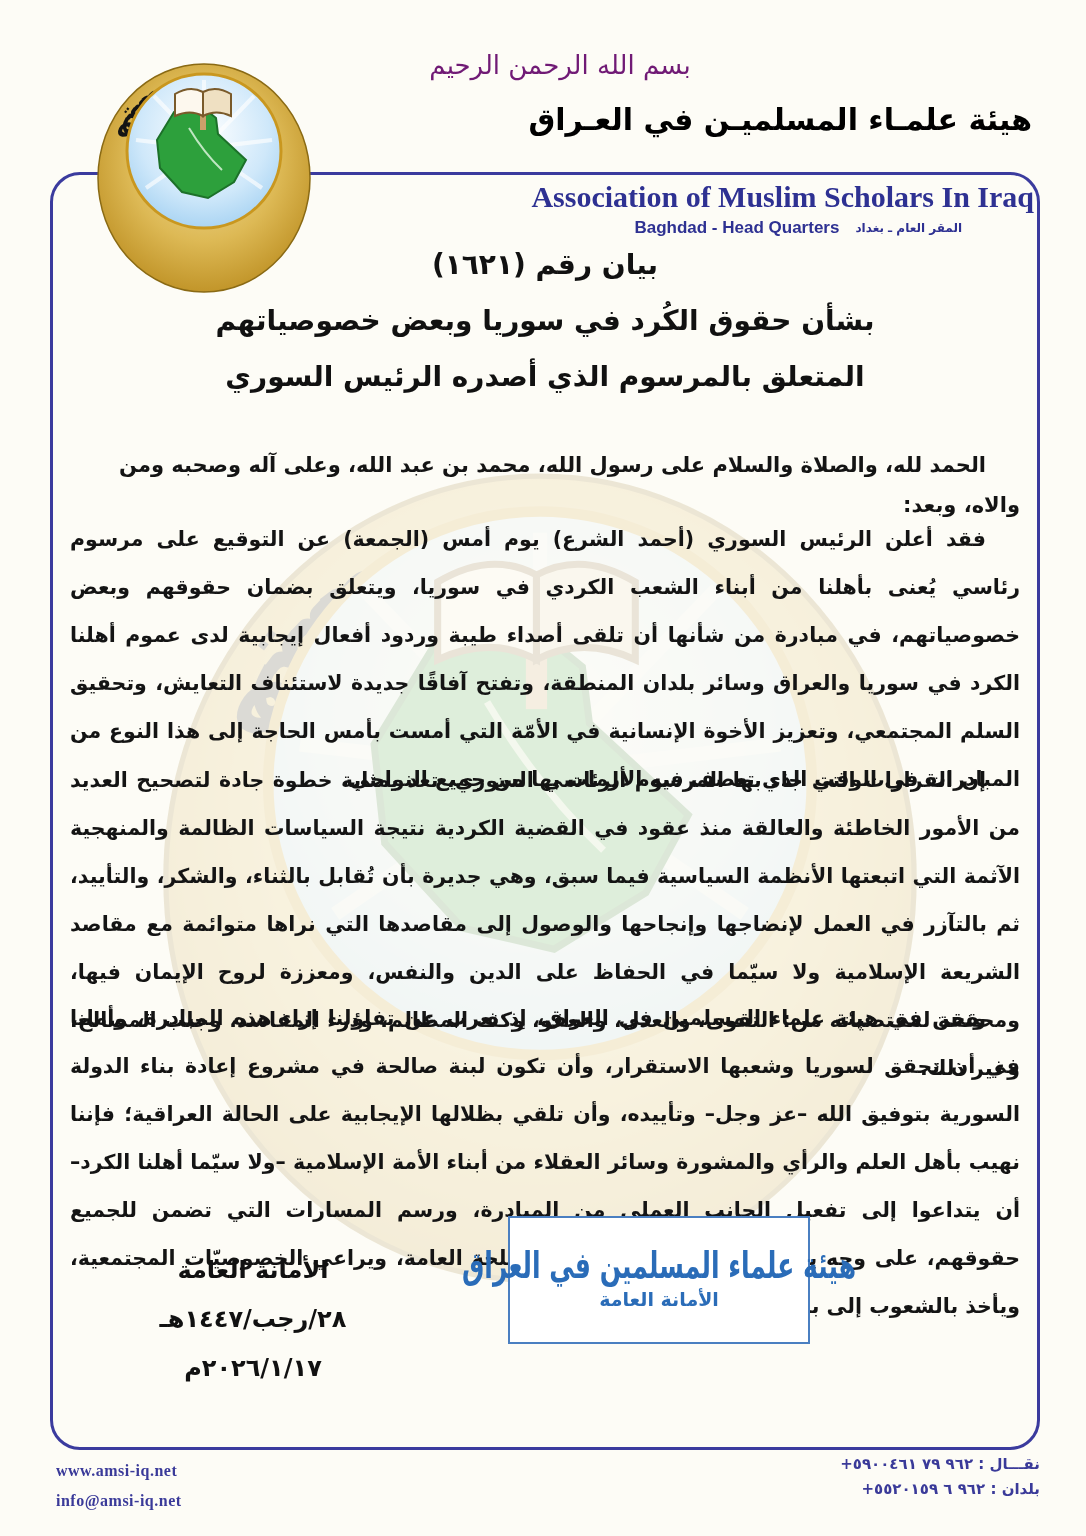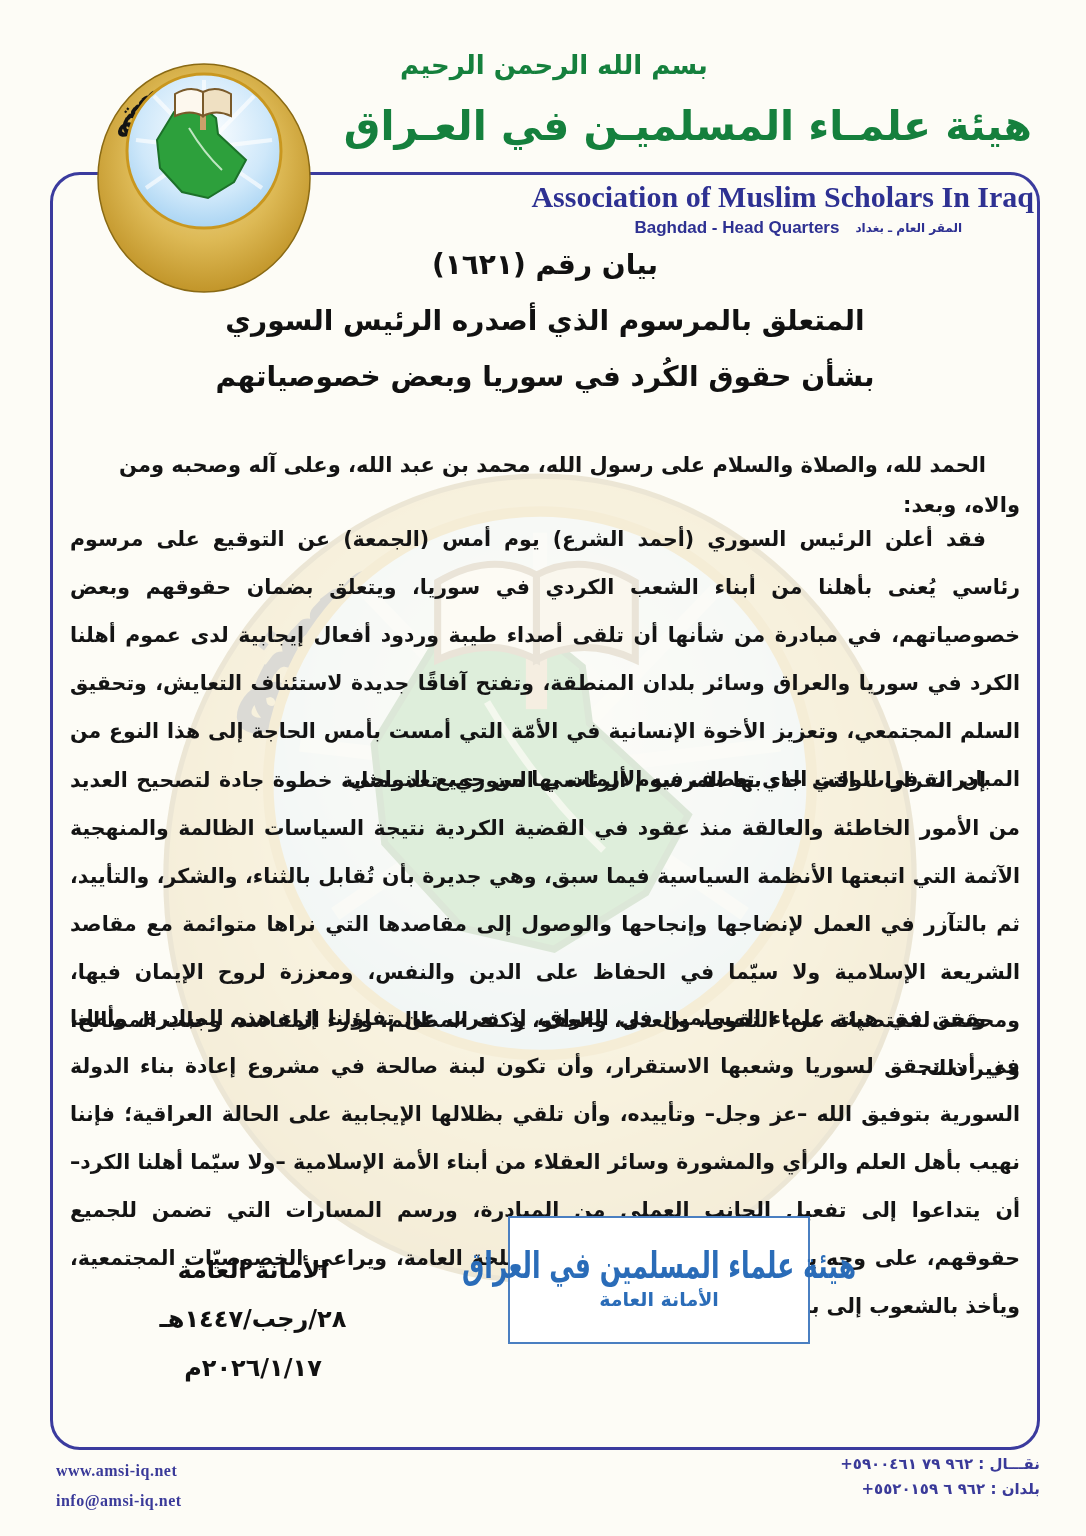--- a/index.html
+++ b/index.html
@@ -8,26 +8,26 @@
     background:#fdfcf6;
     font-family:"DejaVu Sans",sans-serif;
   }
   
   .frame{
     position:absolute;left:50px;top:172px;width:984px;height:1272px;
     border:3px solid #3b3b9e;border-radius:30px;background:transparent;
   }
   
   .bismillah{
-    position:absolute;left:400px;top:50px;width:320px;text-align:left;
-    color:#15803d;font-size:26px;font-weight:bold;direction:rtl;
+    position:absolute;left:400px;top:50px;width:320px;text-align:center;
+    color:#701a75;font-size:26px;font-weight:normal;direction:rtl;
   }
   .org-ar{
     position:absolute;right:54px;top:102px;direction:rtl;
-    color:#15803d;font-size:41px;font-weight:bold;white-space:nowrap;
+    color:#000000;font-size:30px;font-weight:bold;white-space:nowrap;
   }
   .org-en{
     position:absolute;right:52px;top:180px;
     color:#2e3192;font-size:30px;font-weight:bold;white-space:nowrap;
     font-family:Liberation Serif, serif;
   }
   .hq-row{
     position:absolute;right:124px;top:218px;display:flex;gap:16px;align-items:center;
     color:#2e3192;font-weight:bold;
   }
@@ -142,22 +142,22 @@
 </div>
 <div class="org-ar">هيئة علمـاء المسلميـن في العـراق</div>
 <div class="org-en">Association of Muslim Scholars In Iraq</div>
 <div class="hq-row">
   <span class="hq-en">Baghdad - Head Quarters</span>
   <span class="hq-ar">المقر العام ـ بغداد</span>
 </div>
 
 <div class="titles">
   <div class="t">بيان رقم (١٦٢١)</div>
+  <div class="t">بشأن حقوق الكُرد في سوريا وبعض خصوصياتهم</div>
   <div class="t">المتعلق بالمرسوم الذي أصدره الرئيس السوري</div>
-  <div class="t">بشأن حقوق الكُرد في سوريا وبعض خصوصياتهم</div>
 </div>
 
 <p class="content opening" style="position:absolute;">الحمد لله، والصلاة والسلام على رسول الله، محمد بن عبد الله، وعلى آله وصحبه ومن والاه، وبعد:</p>
 <p class="content para p1" style="position:absolute;">فقد أعلن الرئيس السوري (أحمد الشرع) يوم أمس (الجمعة) عن التوقيع على مرسوم رئاسي يُعنى بأهلنا من أبناء الشعب الكردي في سوريا، ويتعلق بضمان حقوقهم وبعض خصوصياتهم، في مبادرة من شأنها أن تلقى أصداء طيبة وردود أفعال إيجابية لدى عموم أهلنا الكرد في سوريا والعراق وسائر بلدان المنطقة، وتفتح آفاقًا جديدة لاستئناف التعايش، وتحقيق السلم المجتمعي، وتعزيز الأخوة الإنسانية في الأمّة التي أمست بأمس الحاجة إلى هذا النوع من المبادرات في الوقت الذي تعصف فيه الأزمات بها من جميع النواحي.</p>
 <p class="content para p2" style="position:absolute;">إن القرارات التي جاء بها المرسوم الرئاسي السوري، تعد بمثابة خطوة جادة لتصحيح العديد من الأمور الخاطئة والعالقة منذ عقود في القضية الكردية نتيجة السياسات الظالمة والمنهجية الآثمة التي اتبعتها الأنظمة السياسية فيما سبق، وهي جديرة بأن تُقابل بالثناء، والشكر، والتأييد، ثم بالتآزر في العمل لإنضاجها وإنجاحها والوصول إلى مقاصدها التي نراها متوائمة مع مقاصد الشريعة الإسلامية ولا سيّما في الحفاظ على الدين والنفس، ومعززة لروح الإيمان فيها، ومحققة لمقتضياته من: التقوى، والعدل، والعفو، وكف المظالم، ودرء المفاسد، وجلب المصالح، وغير ذلك.</p>
 <p class="content para p3" style="position:absolute;">ونحن في هيئة علماء المسلمين في العراق، إذ نعرب عن تفاؤلنا إزاء هذه المبادرة، وأملنا في أن تحقق لسوريا وشعبها الاستقرار، وأن تكون لبنة صالحة في مشروع إعادة بناء الدولة السورية بتوفيق الله –عز وجل– وتأييده، وأن تلقي بظلالها الإيجابية على الحالة العراقية؛ فإننا نهيب بأهل العلم والرأي والمشورة وسائر العقلاء من أبناء الأمة الإسلامية –ولا سيّما أهلنا الكرد– أن يتداعوا إلى تفعيل الجانب العملي من المبادرة، ورسم المسارات التي تضمن للجميع حقوقهم، على وجه يحقق وحدة البلاد، ويغلّب المصلحة العامة، ويراعي الخصوصيّات المجتمعية، ويأخذ بالشعوب إلى بر الأمان والطمأنينة.</p>
 
 <div class="signature">
   <div>الأمانة العامة</div>
   <div>٢٨/رجب/١٤٤٧هـ</div>

